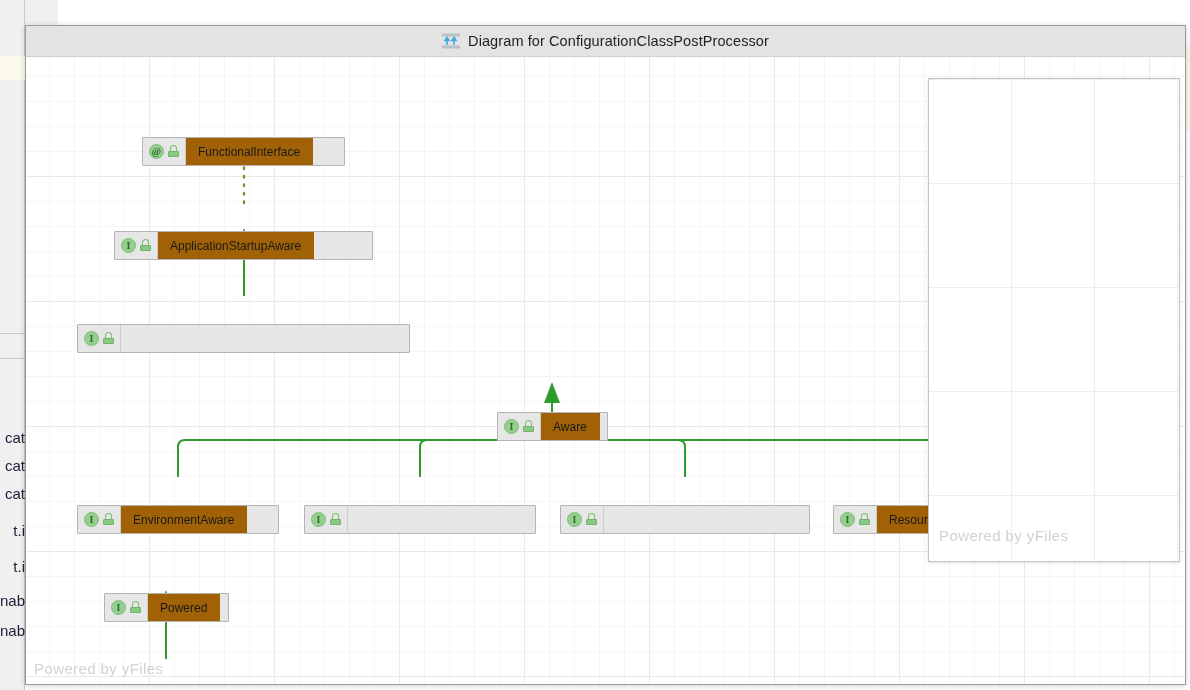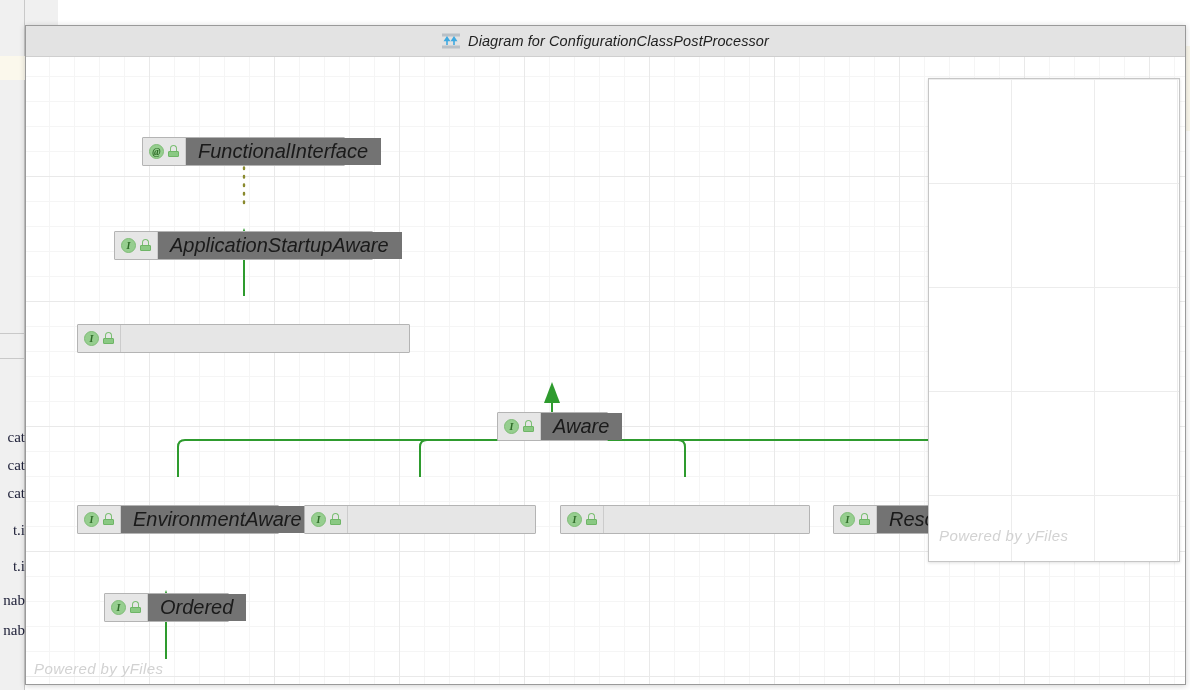--- a/index.html
+++ b/index.html
@@ -72,21 +72,21 @@
     left: 0;
     top: 358px;
     width: 25px;
     height: 1px;
     background: #c9c9c9;
   }
   .ide-code {
     position: absolute;
     left: 0;
     width: 25px;
-    font-family: Liberation Serif, serif;
+    font-family: Liberation Sans, sans-serif;
     font-size: 15px;
     color: #20223a;
     white-space: pre;
     text-align: right;
     overflow: hidden;
     direction: rtl;
   }
   .ide-mark {
     position: absolute;
     left: 1172px;
@@ -102,21 +102,20 @@
     position: absolute;
     left: 25px;
     top: 25px;
     width: 1161px;
     height: 660px;
     background: #ffffff;
     border: 1px solid #9a9a9a;
     box-sizing: border-box;
     box-shadow: 0 1px 6px rgba(0,0,0,0.18);
     overflow: hidden;
-    font-style: italic;
   }
   .titlebar {
     position: absolute;
     left: 0;
     top: 0;
     width: 100%;
     height: 31px;
     background: #e3e3e3;
     border-bottom: 1px solid #cfcfcf;
     box-sizing: border-box;
@@ -183,23 +182,23 @@
     align-items: center;
     gap: 3px;
     padding: 0 5px 0 6px;
     border-right: 1px solid #cccccc;
     background: #e6e6e6;
   }
   .node-label {
     display: flex;
     align-items: center;
     padding: 0 13px 0 12px;
-    font-size: 20px;
+    font-size: 12px;
     color: #1a1a1a;
-    background: #737373;
+    background: #a16207;
     white-space: nowrap;
   }
 
   
   .ico-type {
     width: 15px;
     height: 15px;
     border-radius: 50%;
     background: #96ce8f;
     border: 1px solid #7fbd77;
@@ -432,21 +431,21 @@
       </div>
 
       <div class="node" style="left:78px; top:536px; width:125px">
         <span class="node-icons">
           <span class="ico-type">I</span>
           <span class="ico-lock">
               <span class="shackle"></span>
               <span class="body"></span>
             </span>
         </span>
-        <span class="node-label">Ordered</span>
+        <span class="node-label">Powered</span>
       </div>
 
       <div class="canvas-wm">Powered by yFiles</div>
 
       <div class="minimap">
         <div class="minimap-wm">Powered by yFiles</div>
       </div>
 
     </div>
   </div>

